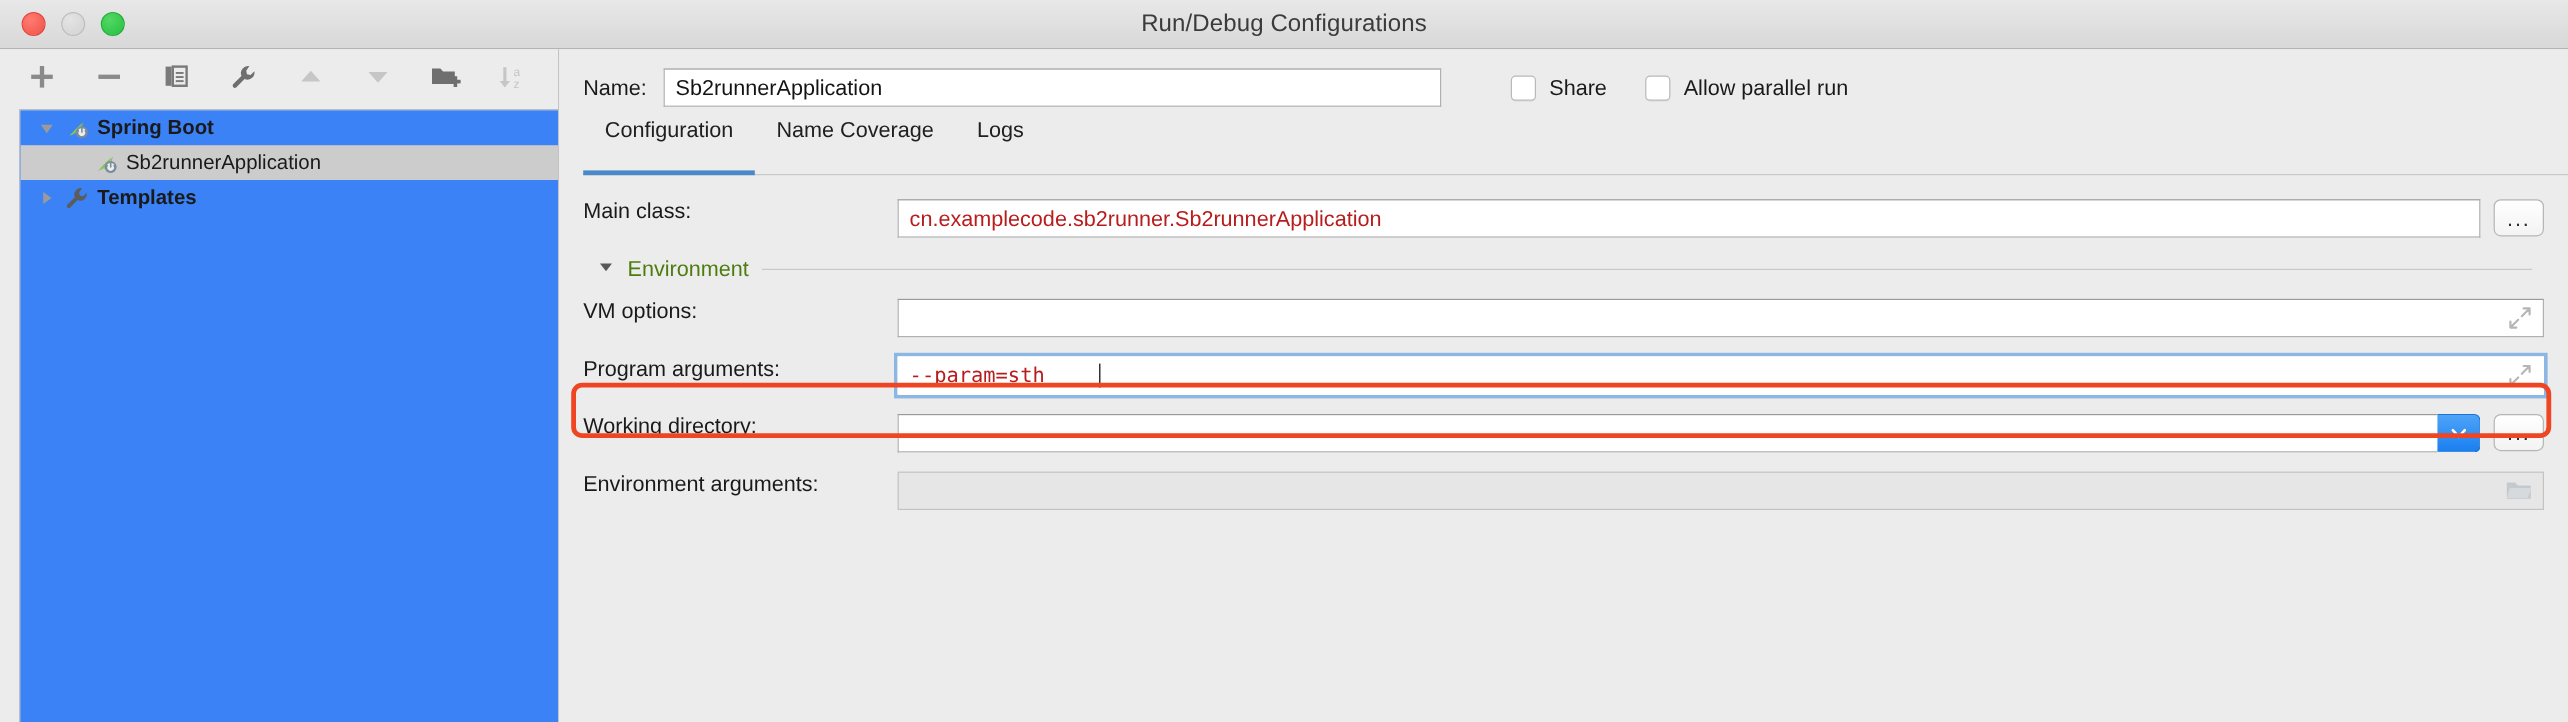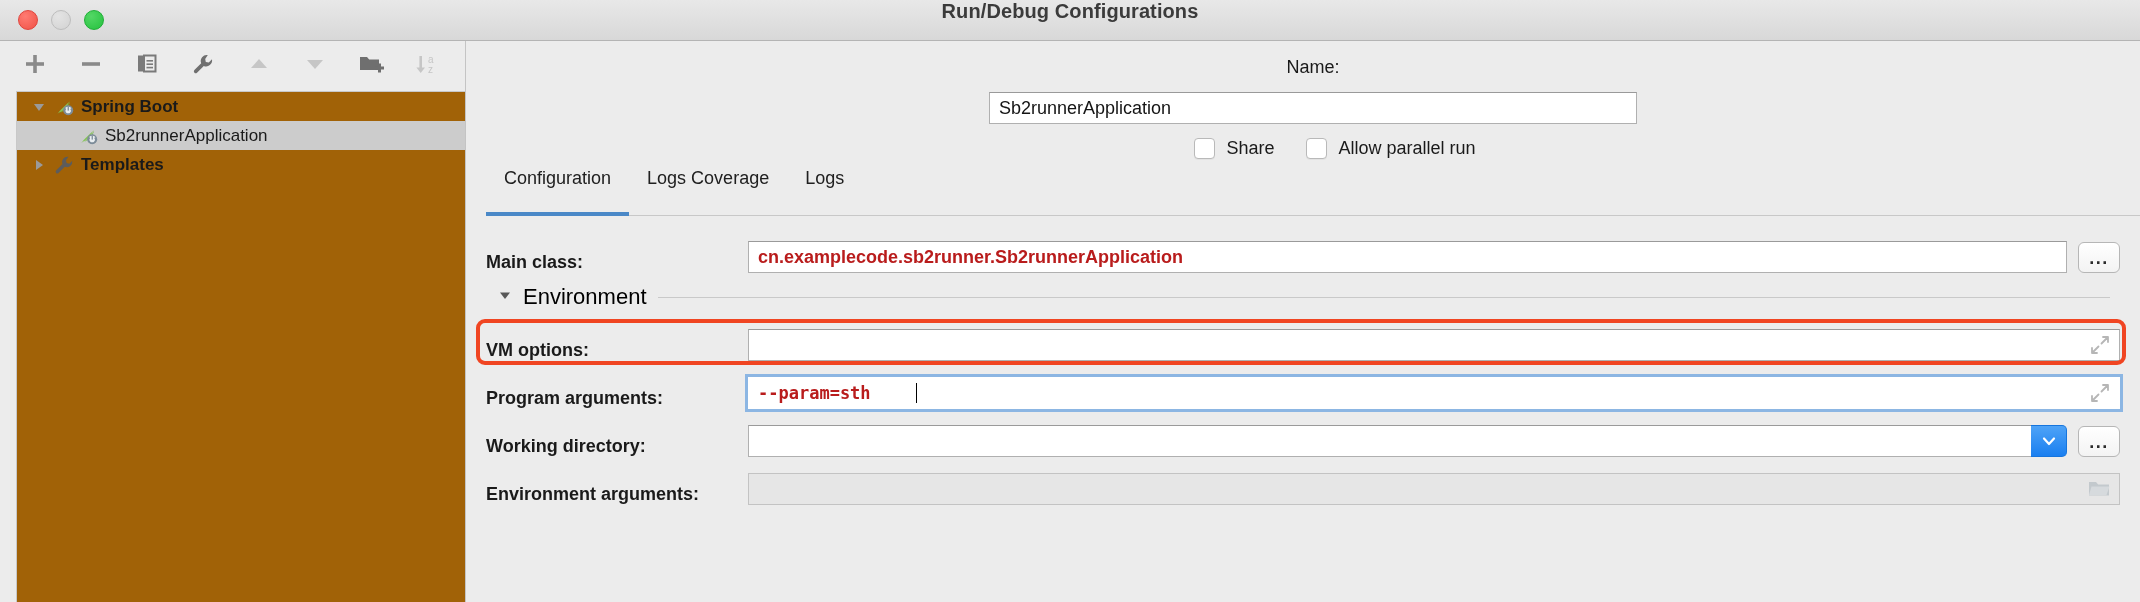--- a/index.html
+++ b/index.html
@@ -20,21 +20,21 @@
     box-sizing: border-box;
   }
 
   
   .titlebar {
     position: relative;
     height: 40px;
     background: linear-gradient(to bottom, #e8e8e8 0%, #d8d8d8 100%);
     border-bottom: 1px solid #b4b4b4;
     display: flex;
-    font-weight: bold;
+    align-items: center;
   }
   .traffic {
     position: absolute;
     left: 18px;
     top: 50%;
     transform: translateY(-50%);
     display: flex;
     gap: 13px;
   }
   .light {
@@ -85,21 +85,21 @@
     justify-content: center;
   }
   .tb-btn svg { display: block; }
 
   .tree {
     position: absolute;
     left: 16px;
     right: 0px;
     top: 50px;
     bottom: 0;
-    background: #a16207;
+    background: #3b82f6;
     border-top: 1px solid #c8c8c8;
     border-left: 1px solid #c8c8c8;
     box-sizing: border-box;
     overflow: hidden;
   }
   .tree-row {
     display: flex;
     align-items: center;
     height: 29px;
     padding-left: 10px;
@@ -134,21 +134,20 @@
     padding: 0;
     box-sizing: border-box;
     overflow: hidden;
   }
 
   .name-row {
     display: flex;
     align-items: center;
     padding: 16px 0 0 20px;
     gap: 14px;
-    flex-direction: column;
   }
   .name-label {
     font-size: 18px;
     color: #1a1a1a;
   }
   .name-input {
     width: 648px;
     height: 32px;
     background: #ffffff;
     border: 1px solid #b0b0b0;
@@ -207,25 +206,24 @@
     background: #4a88c7;
   }
 
   
   .form {
     position: relative;
     padding: 20px 20px 0 20px;
   }
   .row {
     display: flex;
-    align-items: flex-end;
+    align-items: flex-start;
     height: 37px;
     margin-bottom: 11px;
     position: relative;
-    font-weight: bold;
   }
   .row-label {
     width: 262px;
     flex: 0 0 262px;
     font-size: 18px;
     color: #1a1a1a;
     white-space: nowrap;
   }
   .field {
     flex: 1;
@@ -269,22 +267,22 @@
   }
 
   
   .section-head {
     display: flex;
     align-items: center;
     gap: 11px;
     margin: 4px 0 14px 12px;
   }
   .section-title {
-    font-size: 22px;
-    color: #000000;
+    font-size: 18px;
+    color: #4d7c0f;
     white-space: nowrap;
   }
   .section-rule {
     flex: 1;
     height: 1px;
     background: #c9c9c9;
     margin-right: 10px;
   }
 
   
@@ -470,21 +468,21 @@
           </label>
           <label class="cb">
             <span class="cb-box"></span>
             <span>Allow parallel run</span>
           </label>
         </div>
       </div>
 
       <div class="tabs">
         <div class="tab active">Configuration</div>
-        <div class="tab">Logs Coverage</div>
+        <div class="tab">Name Coverage</div>
         <div class="tab">Logs</div>
       </div>
 
       <div class="form">
 
         <div class="row">
           <span class="row-label">Main class:</span>
           <div class="field">
             <span>cn.examplecode.sb2runner.Sb2runnerApplication</span>
           </div>

